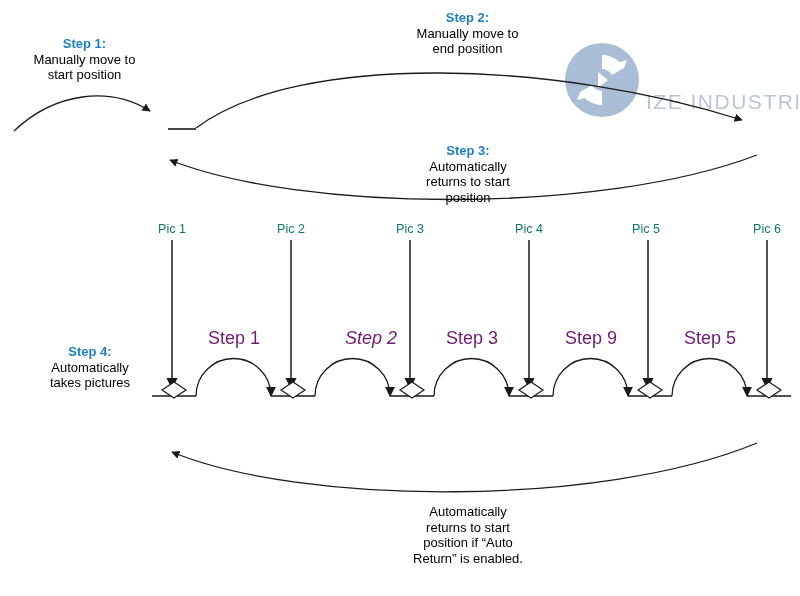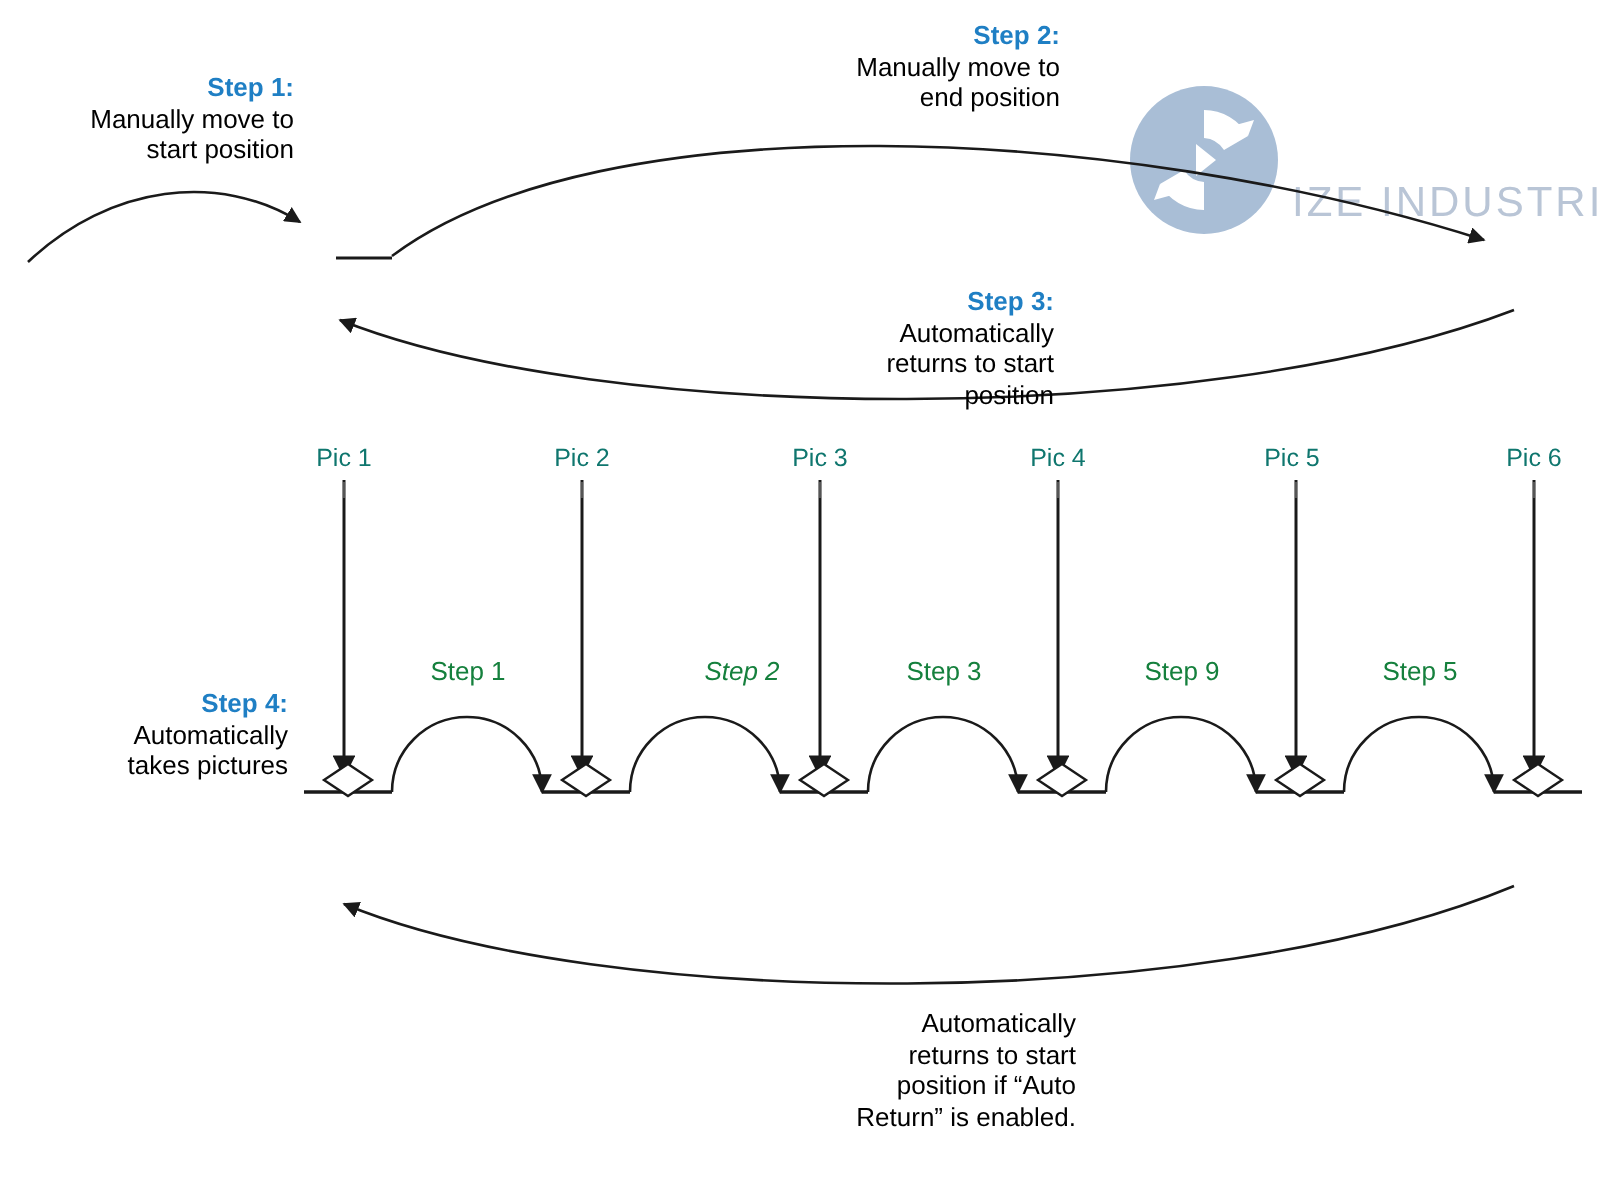--- a/index.html
+++ b/index.html
@@ -20,21 +20,21 @@
   }
   #diagram-svg {
     position: absolute;
     left: 0;
     top: 0;
     width: 800px;
     height: 596px;
   }
   .step-block {
     position: absolute;
-    text-align: right;
+    text-align: center;
     line-height: 15.5px;
     font-size: 13px;
     color: #000000;
   }
   .step-heading {
     display: block;
     color: #1f7fc4;
     font-weight: bold;
     font-size: 13px;
   }
@@ -46,22 +46,22 @@
   }
   .pic-label {
     position: absolute;
     font-size: 12.5px;
     color: #0f766e;
     text-align: center;
     white-space: nowrap;
   }
   .arc-label {
     position: absolute;
-    font-size: 13px;
-    color: #15803d;
+    font-size: 18px;
+    color: #701a75;
     text-align: center;
     white-space: nowrap;
   }
   
   #watermark {
     position: absolute;
     left: 560px;
     top: 38px;
     width: 246px;
     height: 86px;

